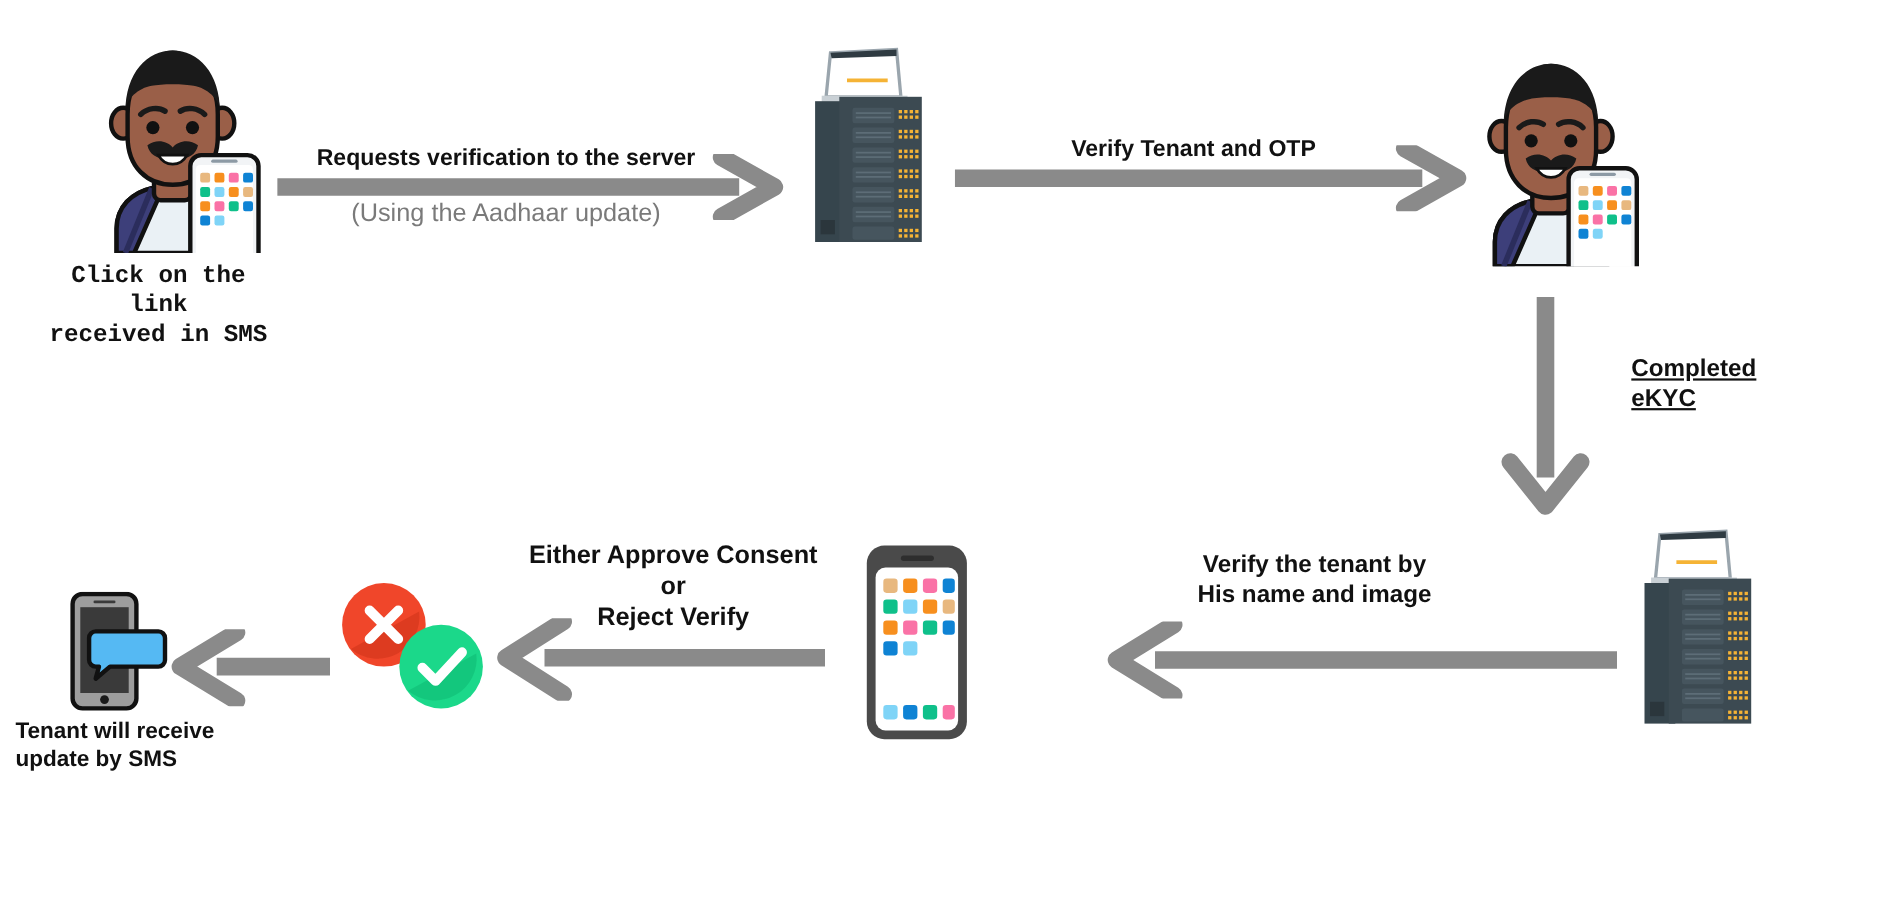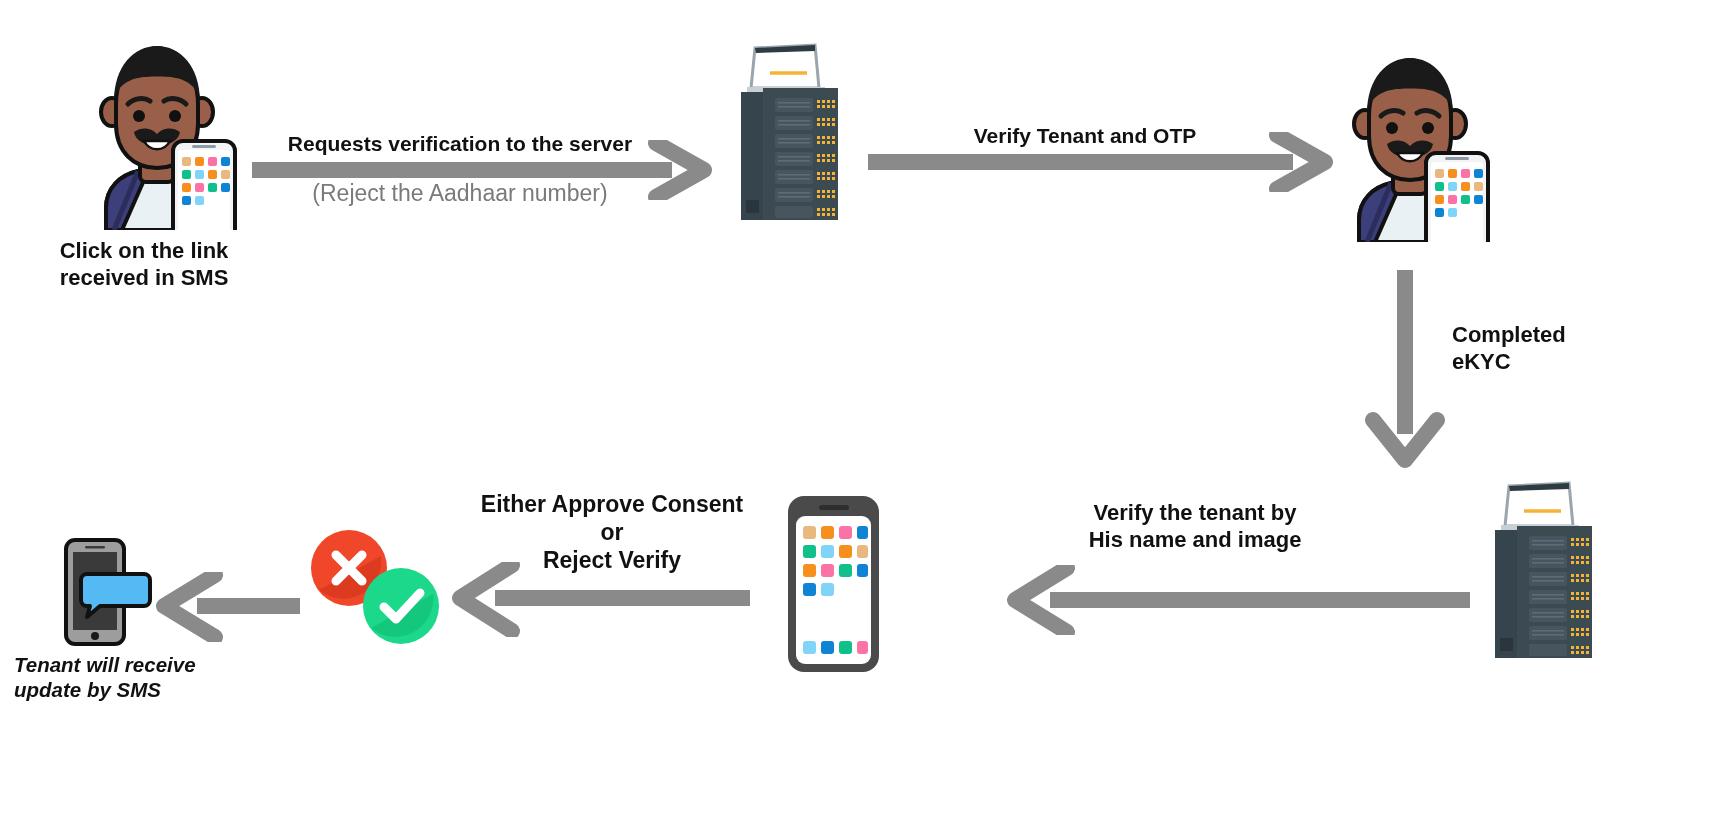--- a/index.html
+++ b/index.html
@@ -21,21 +21,21 @@
   .abs { position: absolute; }
 
   
   .lbl {
     position: absolute;
     color: #111111;
     font-weight: bold;
     line-height: 1.22;
     white-space: pre-line;
   }
-  .lbl-20 { font-size: 20.5px; font-style: italic; }
+  .lbl-20 { font-size: 20.5px; }
   .lbl-21 { font-size: 21px; margin-top: 15px; }
   .lbl-22 { font-size: 22px; }
   .lbl-23 { font-size: 23px; }
   .sub {
     position: absolute;
     color: #7a7a7a;
     font-weight: normal;
     font-size: 23px;
     line-height: 1.2;
     white-space: pre-line;
@@ -95,33 +95,33 @@
         <rect x="110" y="156" width="9" height="9" rx="2" fill="#0f83d4"></rect>
         <rect x="123" y="156" width="9" height="9" rx="2" fill="#7fd4f7"></rect>
         <rect x="110" y="196" width="9" height="9" rx="2" fill="#7fd4f7"></rect>
         <rect x="123" y="196" width="9" height="9" rx="2" fill="#0f83d4"></rect>
         <rect x="136" y="196" width="9" height="9" rx="2" fill="#0fc08a"></rect>
         <rect x="149" y="196" width="9" height="9" rx="2" fill="#fa72a6"></rect>
       </g>
     </svg>
   </div>
 
-  <div class="lbl lbl-22 center" style="left:34px; top:238px; width:220px;">Click on the link
+  <div class="lbl lbl-22 center" style="left:34px; top:238px; width:220px;font-family:Liberation Mono, monospace;">Click on the link
 received in SMS</div>
 
   <div class="lbl lbl-21 center" style="left:235px; top:116px; width:450px;">Requests verification to the server</div>
 
   <div class="abs" style="left:252px; top:140px; width:465px; height:60px;">
     <svg viewBox="0 0 465 60" width="465" height="60">
       <line x1="0" y1="30" x2="420" y2="30" stroke="#8a8a8a" stroke-width="16"></line>
       <polyline points="404,3 452,30 404,57" fill="none" stroke="#8a8a8a" stroke-width="16" stroke-linecap="round" stroke-linejoin="round"></polyline>
     </svg>
   </div>
 
-  <div class="sub center" style="left:235px; top:180px; width:450px;">(Reject the Aadhaar number)</div>
+  <div class="sub center" style="left:235px; top:180px; width:450px;">(Using the Aadhaar update)</div>
 
   <div class="abs" style="left:733px; top:40px; width:110px; height:180px;">
     <svg viewBox="0 0 110 180" width="110" height="180">
 
       <path d="M22 8 L82 5 L86 48 L18 48 Z" fill="#ffffff" stroke="#9aa5ad" stroke-width="3"></path>
       <path d="M22 8 L82 5 L82 11 L23 13 Z" fill="#2f3b42"></path>
       <line x1="37" y1="33" x2="74" y2="33" stroke="#f5b335" stroke-width="3.5"></line>
       <rect x="14" y="47" width="78" height="6" fill="#c9d0d5"></rect>
 
       <rect x="8" y="52" width="28" height="128" fill="#36454d"></rect>
@@ -286,21 +286,21 @@
     </svg>
   </div>
 
   <div class="abs" style="left:1355px; top:270px; width:100px; height:200px;">
     <svg viewBox="0 0 100 200" width="100" height="200">
       <line x1="50" y1="0" x2="50" y2="164" stroke="#8a8a8a" stroke-width="16"></line>
       <polyline points="18,150 50,190 82,150" fill="none" stroke="#8a8a8a" stroke-width="16" stroke-linecap="round" stroke-linejoin="round"></polyline>
     </svg>
   </div>
 
-  <div class="lbl lbl-22 left" style="left:1452px; top:322px; width:230px;">Completed
+  <div class="lbl lbl-22 left" style="left:1483px; top:322px; width:230px;text-decoration:underline;">Completed
 eKYC</div>
 
   <div class="abs" style="left:1487px; top:478px; width:110px; height:180px;">
     <svg viewBox="0 0 110 180" width="110" height="180">
       <path d="M22 8 L82 5 L86 48 L18 48 Z" fill="#ffffff" stroke="#9aa5ad" stroke-width="3"></path>
       <path d="M22 8 L82 5 L82 11 L23 13 Z" fill="#2f3b42"></path>
       <line x1="37" y1="33" x2="74" y2="33" stroke="#f5b335" stroke-width="3.5"></line>
       <rect x="14" y="47" width="78" height="6" fill="#c9d0d5"></rect>
       <rect x="8" y="52" width="28" height="128" fill="#36454d"></rect>
       <rect x="30" y="48" width="75" height="132" fill="#3c4a52"></rect>

